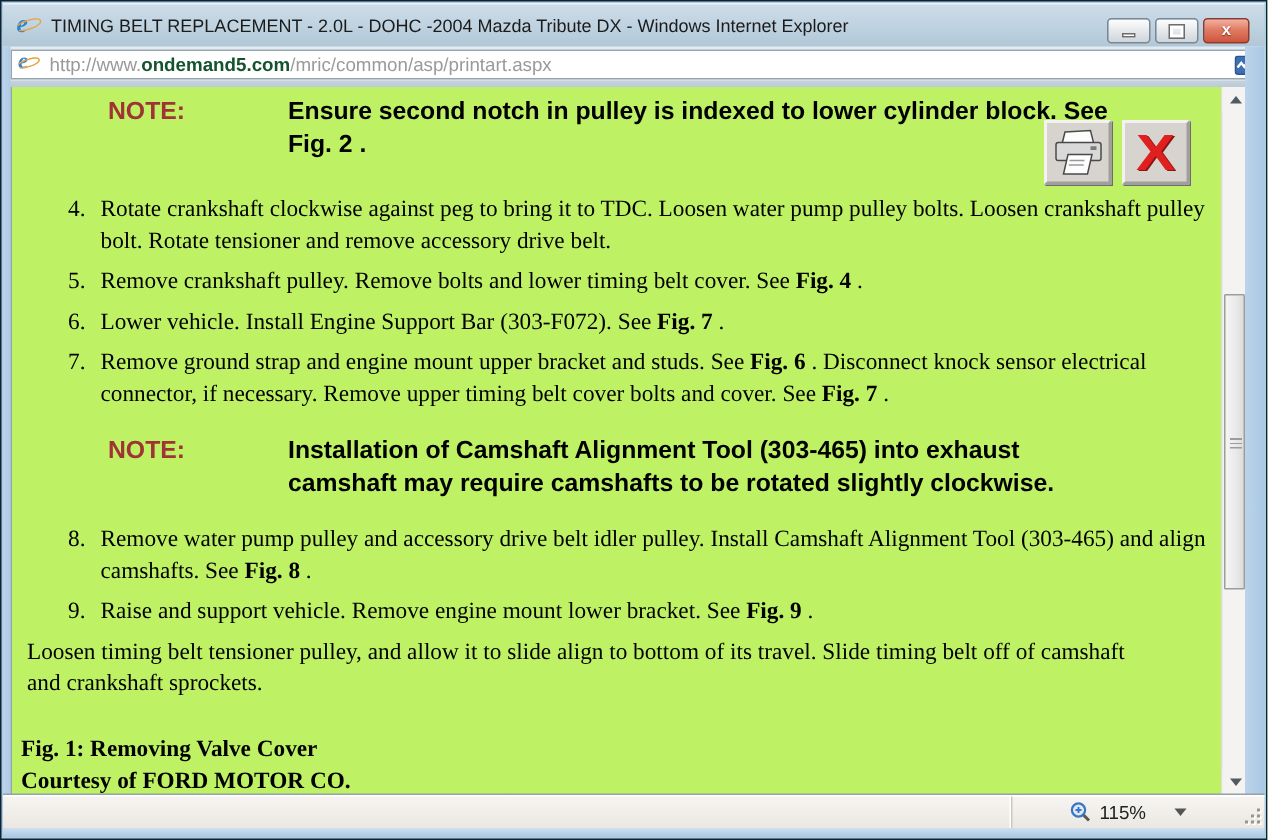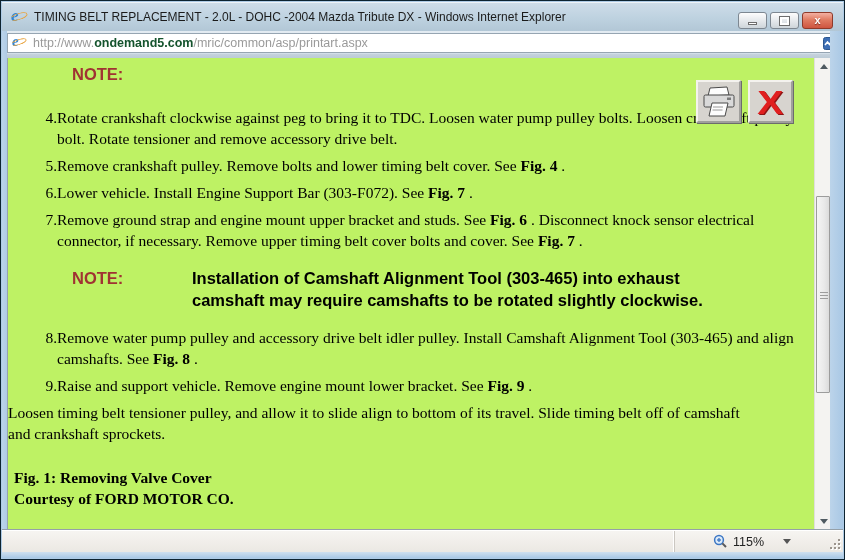--- a/index.html
+++ b/index.html
@@ -60,21 +60,21 @@
              display:flex; align-items:center; justify-content:center; }
   .btn-print { left:688px; top:22px; }
   .btn-close-art { left:740px; top:22px; }
   .big-x { font:bold 34px/34px "Liberation Sans", sans-serif; color:#e01f1f;
            text-shadow:1px 1px 0 #8d1414; transform:scaleX(1.15); }
 
   .steps { margin-top:22px; }
   .steps-b { margin-top:0; }
   .step { display:flex; font-size:15.5px; line-height:21px; margin-bottom:6px; color:#000; }
   .step .num { width:49px; text-align:right; flex:none; }
-  .step .txt { width:737px; }
+  .step .txt { margin-left:10px; width:737px; }
   .step .b { font-weight:bold; }
 
   .fig-caption { margin-top:24px; margin-left:6px; font-weight:bold; font-size:15.5px;
                  line-height:20.5px; color:#000; }
 
   
   .scrollbar { position:absolute; left:813px; top:57px; width:17px; height:472px;
                background:#f4f3f1; border-left:1px solid #e0dedd; }
   .sb-btn { position:absolute; left:0; width:17px; height:17px; background:#f4f3f1;
             display:flex; align-items:center; justify-content:center; cursor:pointer; }
@@ -149,20 +149,22 @@
         <polyline points="2,8 4.5,5 6.5,7.5 8.5,4.5 11,8" fill="none" stroke="#fff" stroke-width="1.6"></polyline>
       </svg>
     </div>
   </div>
   <div class="chrome-gap"></div>
 
   <div class="content">
 
     <div class="note note-1">
       <span class="note-label">NOTE:</span>
+      <span class="note-text">Ensure second notch in pulley is indexed to lower cylinder block. See
+Fig. 2 .</span>
     </div>
 
     <div class="art-btn btn-print">
       <svg width="36" height="32" viewBox="0 0 36 32">
         <polygon points="9,2 26,1 28,9 7,10" fill="#fdfdfd" stroke="#4a4a4a"></polygon>
         <rect x="3" y="9" width="30" height="12" rx="1.5" fill="#d9d9d9" stroke="#4a4a4a"></rect>
         <rect x="26" y="11.5" width="4" height="2.5" fill="#7b7b7b"></rect>
         <polygon points="11,17 27,17 24,30 8,30" fill="#fdfdfd" stroke="#4a4a4a"></polygon>
         <line x1="12" y1="21" x2="22" y2="21" stroke="#9a9a9a"></line>
         <line x1="11.5" y1="24" x2="21.5" y2="24" stroke="#9a9a9a"></line>

